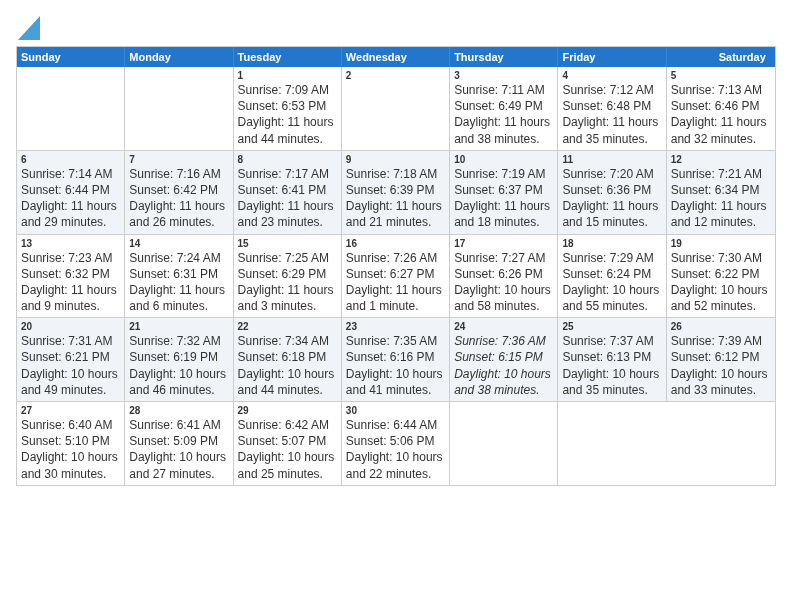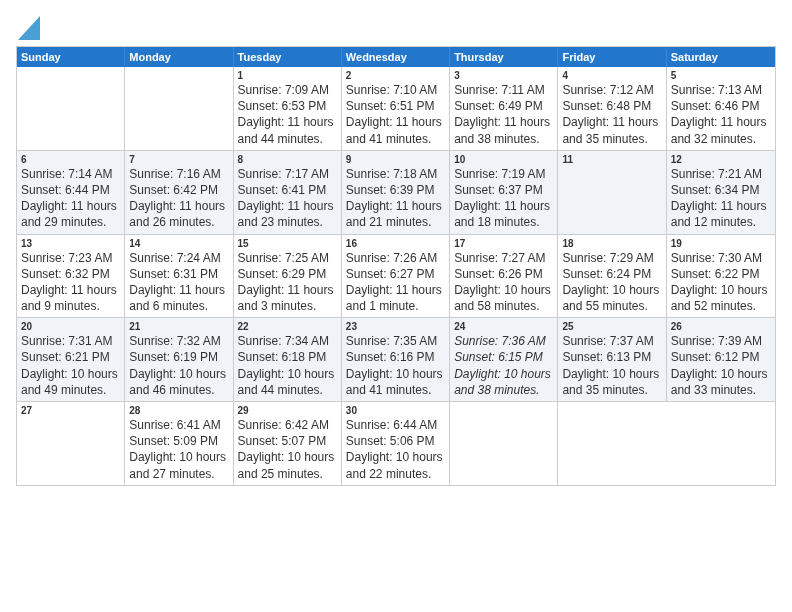--- a/index.html
+++ b/index.html
@@ -68,21 +68,21 @@
       background: #2277cc;
     }
     .cal-header-cell {
       color: #fff;
       font-size: 11px;
       font-weight: bold;
       padding: 4px 4px;
       text-align: left;
       border-right: 1px solid #3388dd;
     }
-    .cal-header-cell:last-child { border-right: none; }
+    .cal-header-cell:last-child { border-right: none; margin-left: 48px; }
     .cal-body {
       flex: 1;
       display: flex;
       flex-direction: column;
     }
     .cal-row {
       display: grid;
       grid-template-columns: repeat(7, 1fr);
       flex: 1;
       border-top: 1px solid #ccc;
@@ -152,23 +152,20 @@
           <div class="cal-cell empty"></div>
           <div class="cal-cell empty"></div>
           <div class="cal-cell">
             <span class="day-num">1</span>
             <div class="day-info" style="white-space: pre-line;">Sunrise: 7:09 AM
 Sunset: 6:53 PM
 Daylight: 11 hours and 44 minutes.</div>
           </div>
           <div class="cal-cell">
             <span class="day-num">2</span>
-            <div class="day-info" style="white-space: pre-line;">Sunrise: 7:10 AM
-Sunset: 6:51 PM
-Daylight: 11 hours and 41 minutes.</div>
           </div>
           <div class="cal-cell">
             <span class="day-num">3</span>
             <div class="day-info" style="white-space: pre-line;">Sunrise: 7:11 AM
 Sunset: 6:49 PM
 Daylight: 11 hours and 38 minutes.</div>
           </div>
           <div class="cal-cell">
             <span class="day-num">4</span>
             <div class="day-info" style="white-space: pre-line;">Sunrise: 7:12 AM
@@ -208,20 +205,23 @@
 Daylight: 11 hours and 21 minutes.</div>
           </div>
           <div class="cal-cell alt-row">
             <span class="day-num">10</span>
             <div class="day-info" style="white-space: pre-line;">Sunrise: 7:19 AM
 Sunset: 6:37 PM
 Daylight: 11 hours and 18 minutes.</div>
           </div>
           <div class="cal-cell alt-row">
             <span class="day-num">11</span>
+            <div class="day-info" style="white-space: pre-line;">Sunrise: 7:20 AM
+Sunset: 6:36 PM
+Daylight: 11 hours and 15 minutes.</div>
           </div>
           <div class="cal-cell alt-row">
             <span class="day-num">12</span>
             <div class="day-info" style="white-space: pre-line;">Sunrise: 7:21 AM
 Sunset: 6:34 PM
 Daylight: 11 hours and 12 minutes.</div>
           </div>
         </div>
         <div class="cal-row">
           <div class="cal-cell">
@@ -307,20 +307,23 @@
           <div class="cal-cell alt-row">
             <span class="day-num">26</span>
             <div class="day-info" style="white-space: pre-line;">Sunrise: 7:39 AM
 Sunset: 6:12 PM
 Daylight: 10 hours and 33 minutes.</div>
           </div>
         </div>
         <div class="cal-row">
           <div class="cal-cell">
             <span class="day-num">27</span>
+            <div class="day-info" style="white-space: pre-line;">Sunrise: 6:40 AM
+Sunset: 5:10 PM
+Daylight: 10 hours and 30 minutes.</div>
           </div>
           <div class="cal-cell">
             <span class="day-num">28</span>
             <div class="day-info" style="white-space: pre-line;">Sunrise: 6:41 AM
 Sunset: 5:09 PM
 Daylight: 10 hours and 27 minutes.</div>
           </div>
           <div class="cal-cell">
             <span class="day-num">29</span>
             <div class="day-info" style="white-space: pre-line;">Sunrise: 6:42 AM

